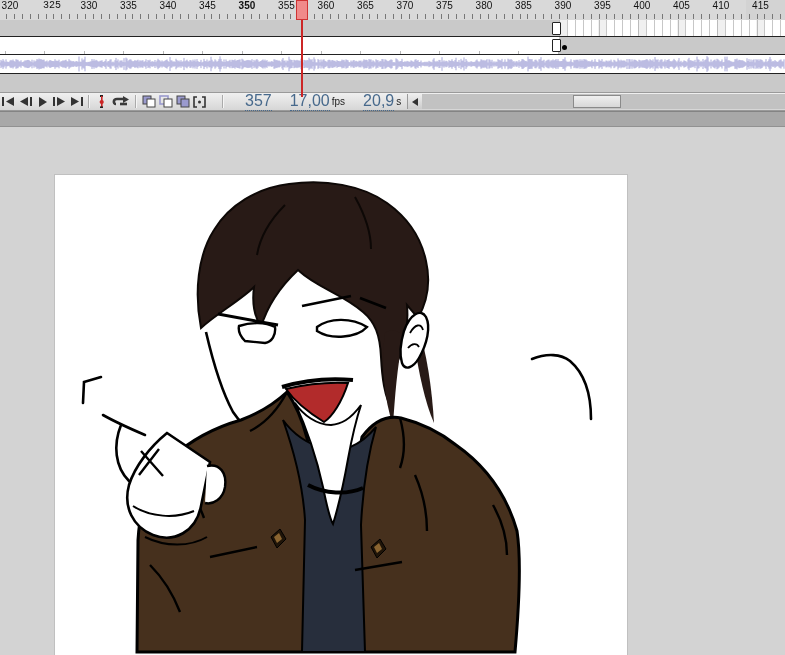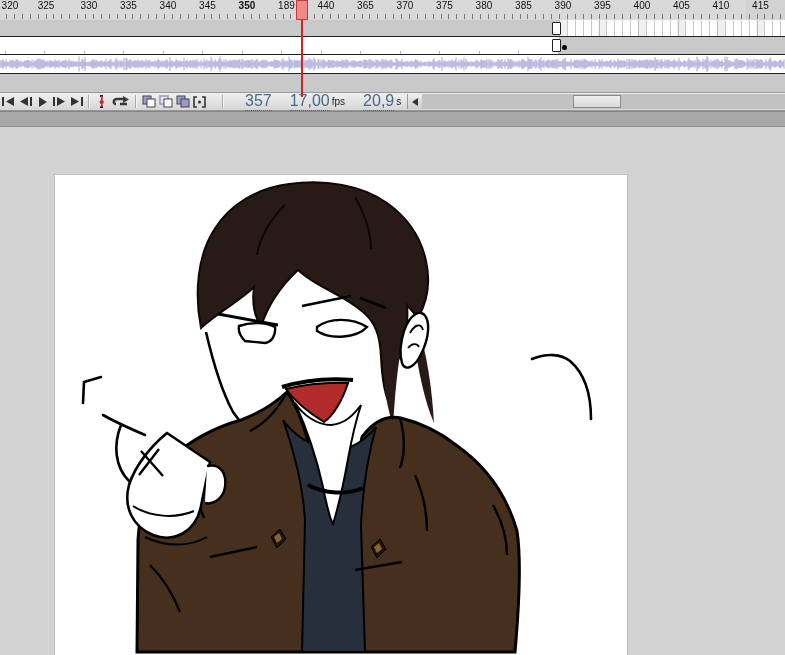--- a/index.html
+++ b/index.html
@@ -49,28 +49,28 @@
   #canvas{position:absolute;left:55px;top:17px;width:572px;height:480px;background:#fff;outline:1px solid #c0c0c0;}
   svg{display:block;}
 </style>
 </head>
 <body>
 
 <div id="app">
 
   <div class="ruler" id="ruler">
       <span class="ruler-num" style="left: -4.05px;">320</span>
-      <span class="ruler-num" style="left: 32px;">325</span>
+      <span class="ruler-num" style="left: 38px; font-family: Liberation Mono, monospace;">325</span>
       <span class="ruler-num" style="left: 74.95px;">330</span>
       <span class="ruler-num" style="left: 114.45px;">335</span>
       <span class="ruler-num" style="left: 153.95px;">340</span>
       <span class="ruler-num" style="left: 193.45px;">345</span>
       <span class="ruler-num" style="left: 232.95px; font-weight: bold;">350</span>
-      <span class="ruler-num" style="left: 272.45px;">189</span>
-      <span class="ruler-num" style="left: 311.95px;">440</span>
+      <span class="ruler-num" style="left: 272.45px;">355</span>
+      <span class="ruler-num" style="left: 311.95px;">360</span>
       <span class="ruler-num" style="left: 351.45px;">365</span>
       <span class="ruler-num" style="left: 390.95px;">370</span>
       <span class="ruler-num" style="left: 430.45px;">375</span>
       <span class="ruler-num" style="left: 469.95px; text-align: center;">380</span>
       <span class="ruler-num" style="left: 509.45px;">385</span>
       <span class="ruler-num" style="left: 548.95px;">390</span>
       <span class="ruler-num" style="left: 588.45px;">395</span>
       <span class="ruler-num" style="left: 627.95px;">400</span>
       <span class="ruler-num" style="left: 667.45px;">405</span>
       <span class="ruler-num" style="left: 706.95px;">410</span>

